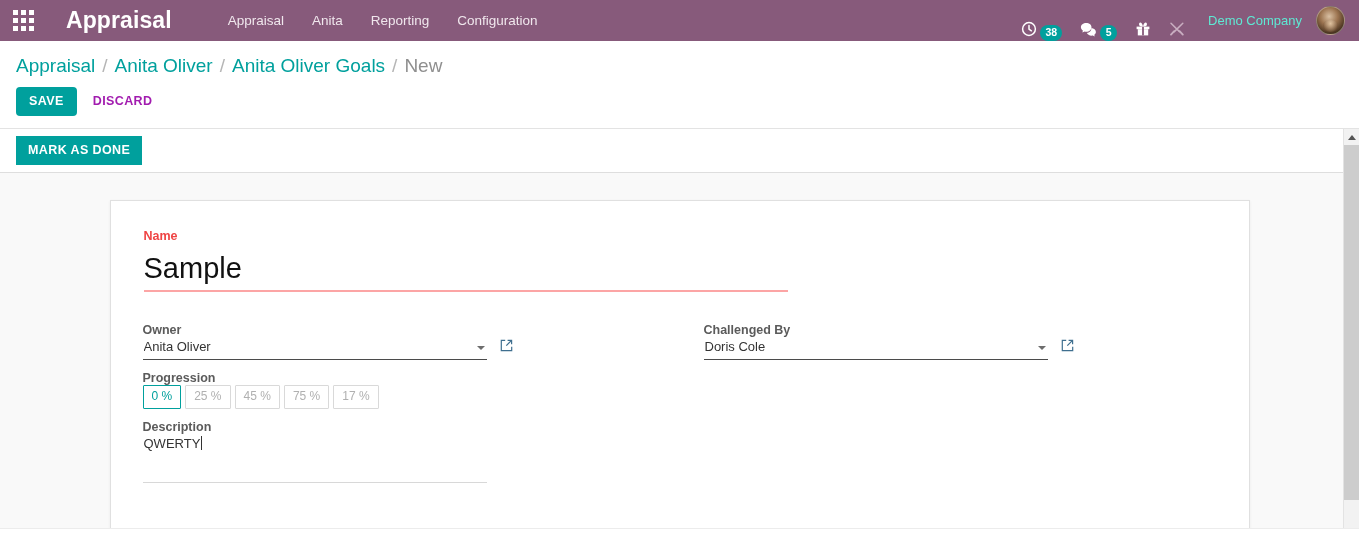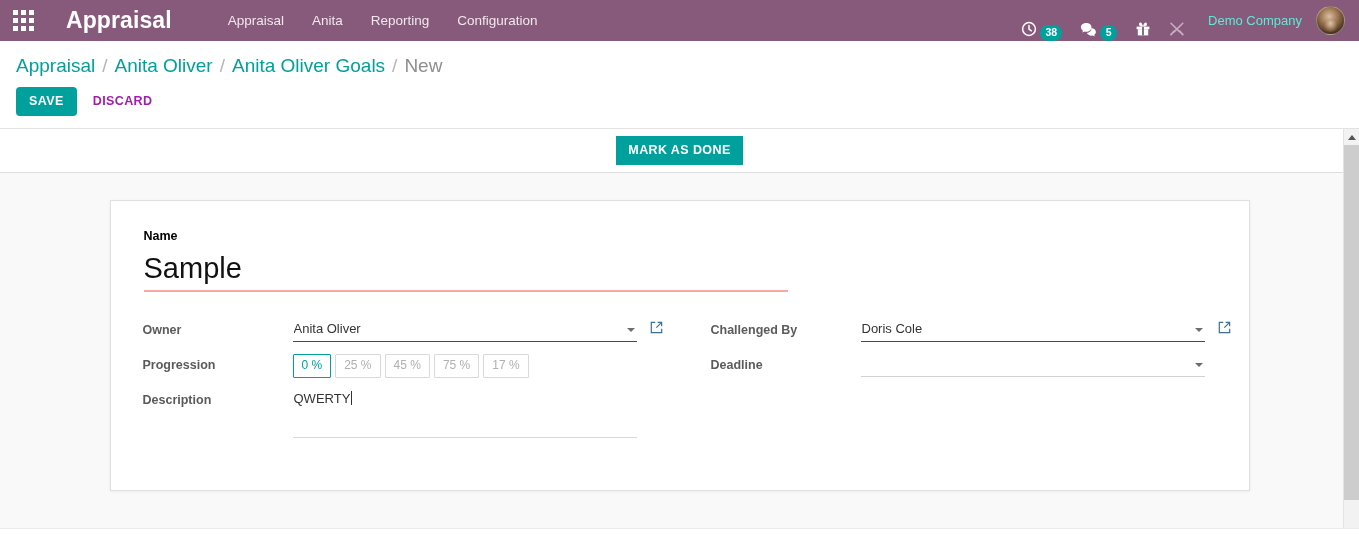--- a/index.html
+++ b/index.html
@@ -155,21 +155,20 @@
     background: #f9f9f9;
     height: 400px;
     overflow: hidden;
   }
   .statusbar {
     background: #ffffff;
     border-bottom: 1px solid #dedede;
     padding: 10px 16px 11px 16px;
     display: flex; align-items: center;
     height: 44px;
-    justify-content: center;
   }
   .btn-markdone {
     background: #00A09D;
     color: #ffffff;
     border: none;
     font-size: 12.5px;
     font-weight: bold;
     letter-spacing: 0.4px;
     padding: 7px 12px 8px 12px;
     cursor: pointer;
@@ -189,21 +188,21 @@
     margin: 0 auto;
     padding: 28px 32px 40px 32px;
     min-height: 291px;
   }
 
   
   .field-title { margin-left: 1px; }
   .title-label {
     font-size: 12.5px;
     font-weight: bold;
-    color: #000000;
+    color: #ef4444;
     margin-bottom: 9px;
   }
   .title-input {
     border: none;
     border-bottom: 2px solid #fca5a5;
     font-size: 29px;
     color: #111111;
     padding: 0 0 6px 0;
     width: 644px;
     display: block;
@@ -213,21 +212,21 @@
     line-height: 1.12;
   }
 
   .form-cols {
     display: flex;
     margin-top: 27px;
   }
   .col { width: 542px; }
   .col.right { margin-left: 48px; }
 
-  .row { display: flex; align-items: flex-start; min-height: 28px; margin-bottom: 7px; }
+  .row { display: flex; align-items: flex-start; min-height: 28px; margin-bottom: 7px; flex-direction: column; }
   .row-label {
     width: 150px;
     flex-shrink: 0;
     font-size: 12.5px;
     font-weight: bold;
     color: #5b5b5b;
     padding-top: 4px;
   }
   .row-field { flex: 1; position: relative; display: flex; align-items: flex-start; }
 
@@ -521,29 +520,20 @@
               <span class="ext-link">
                 <svg width="13" height="13" viewBox="0 0 13 13" fill="none">
                   <path d="M5.2 1.3H1.3v10.4h10.4V7.8" stroke="#3f6f8f" stroke-width="1.2" fill="none"></path>
                   <path d="M7.6 1.3h4v4" stroke="#3f6f8f" stroke-width="1.2" fill="none"></path>
                   <path d="M11.6 1.3L6.3 6.6" stroke="#3f6f8f" stroke-width="1.2"></path>
                 </svg>
               </span>
             </div>
           </div>
 
-          <div class="row">
-            <div class="row-label">Deadline</div>
-            <div class="row-field">
-              <div class="m2o empty">
-                <input type="text" value="" style="">
-                <span class="caret"></span>
-              </div>
-            </div>
-          </div>
 
         </div>
       </div>
 
     </div>
   </div>
 
   <div class="vscroll">
     <div class="arrow-up"></div>
     <div class="thumb"></div>

